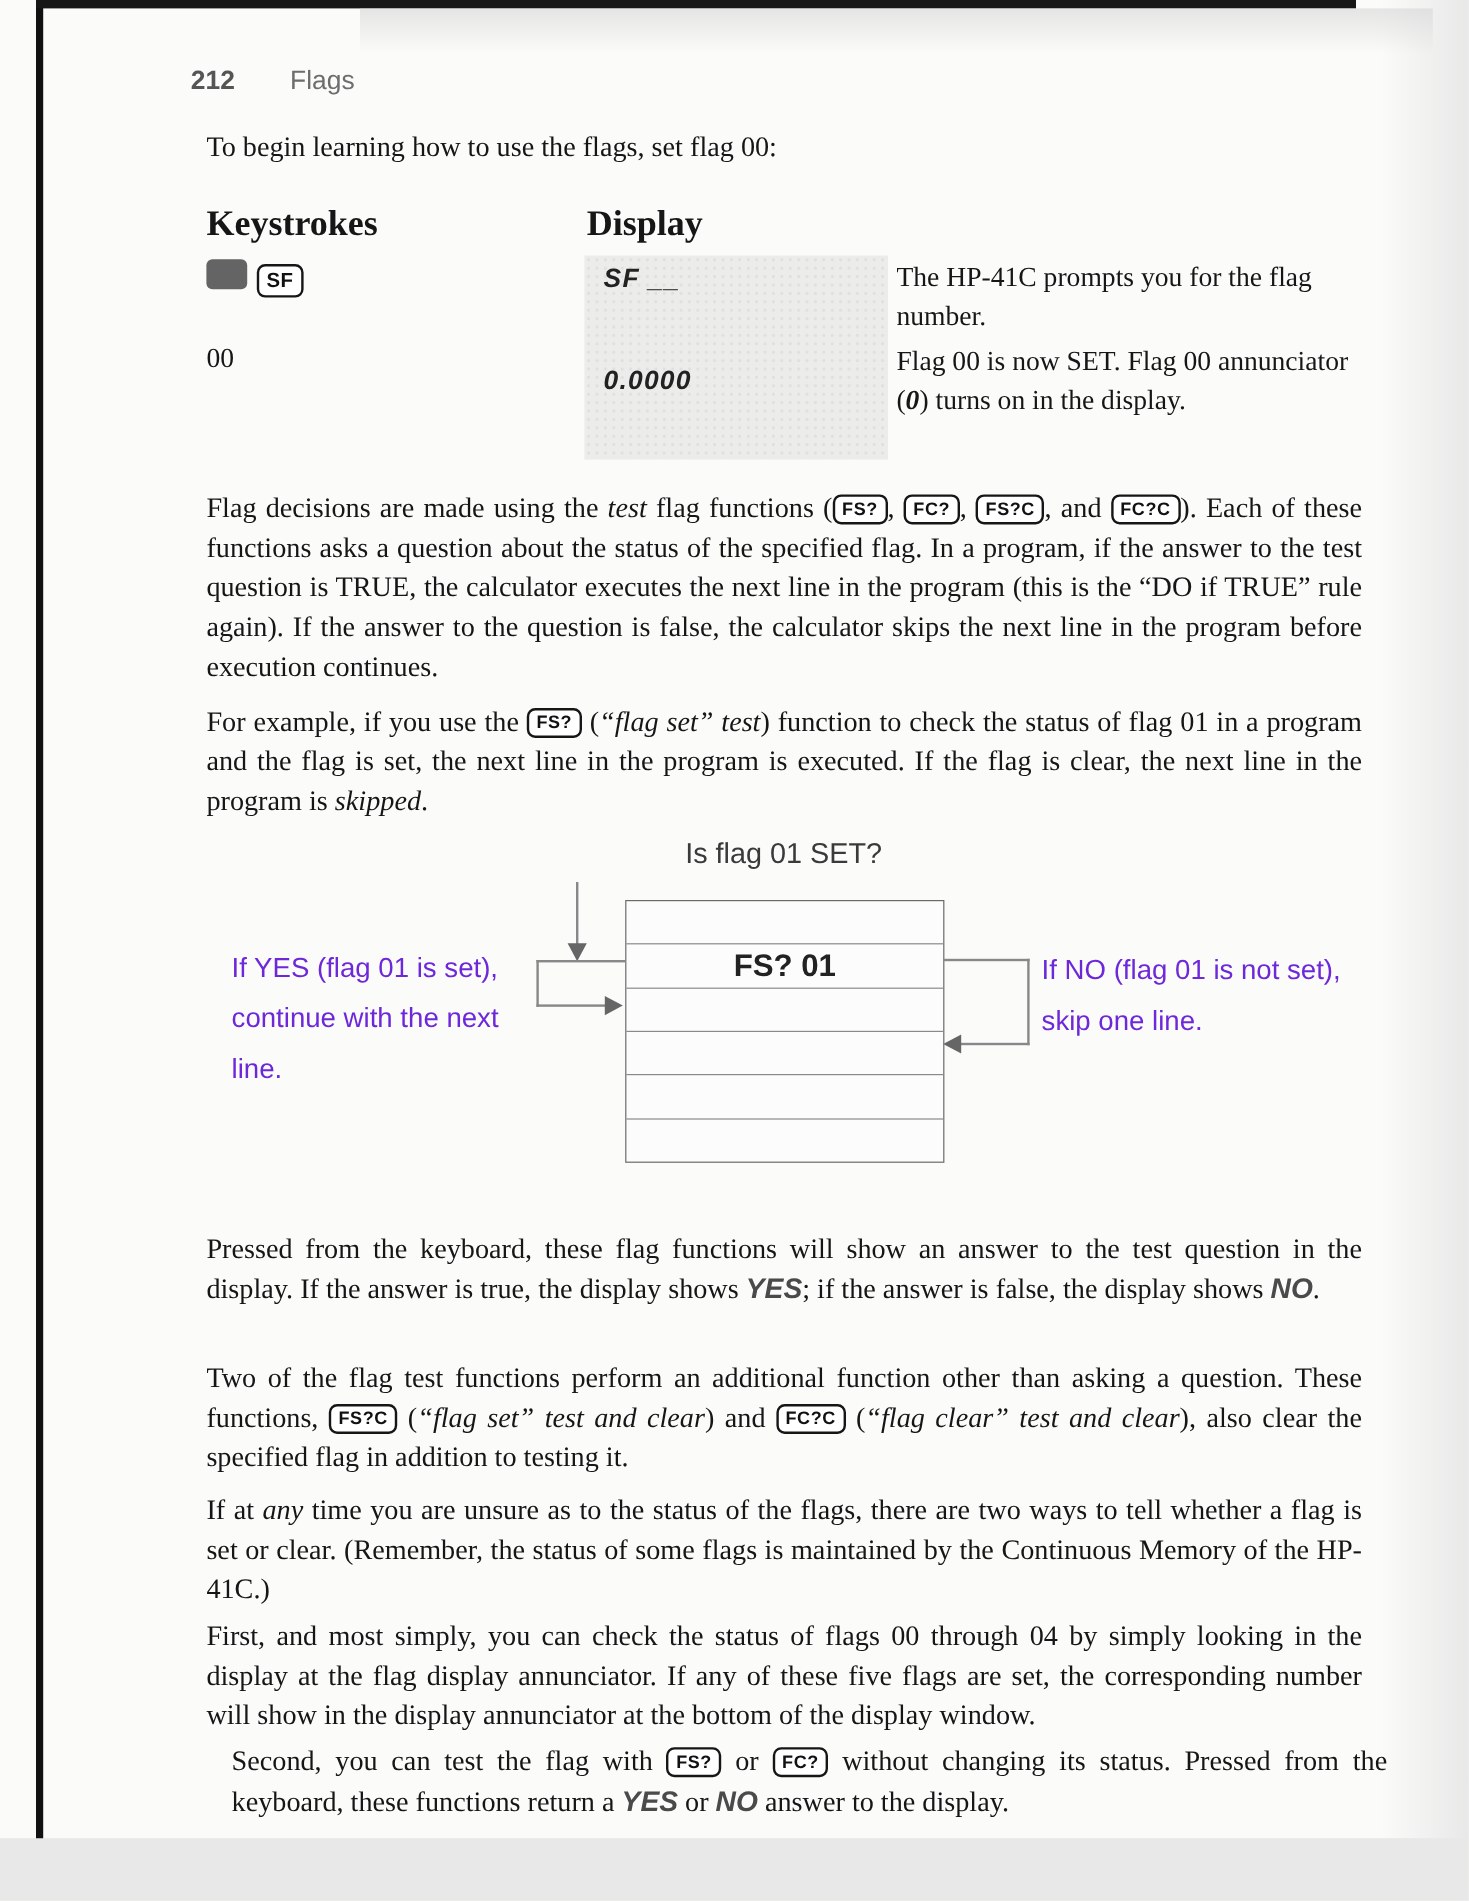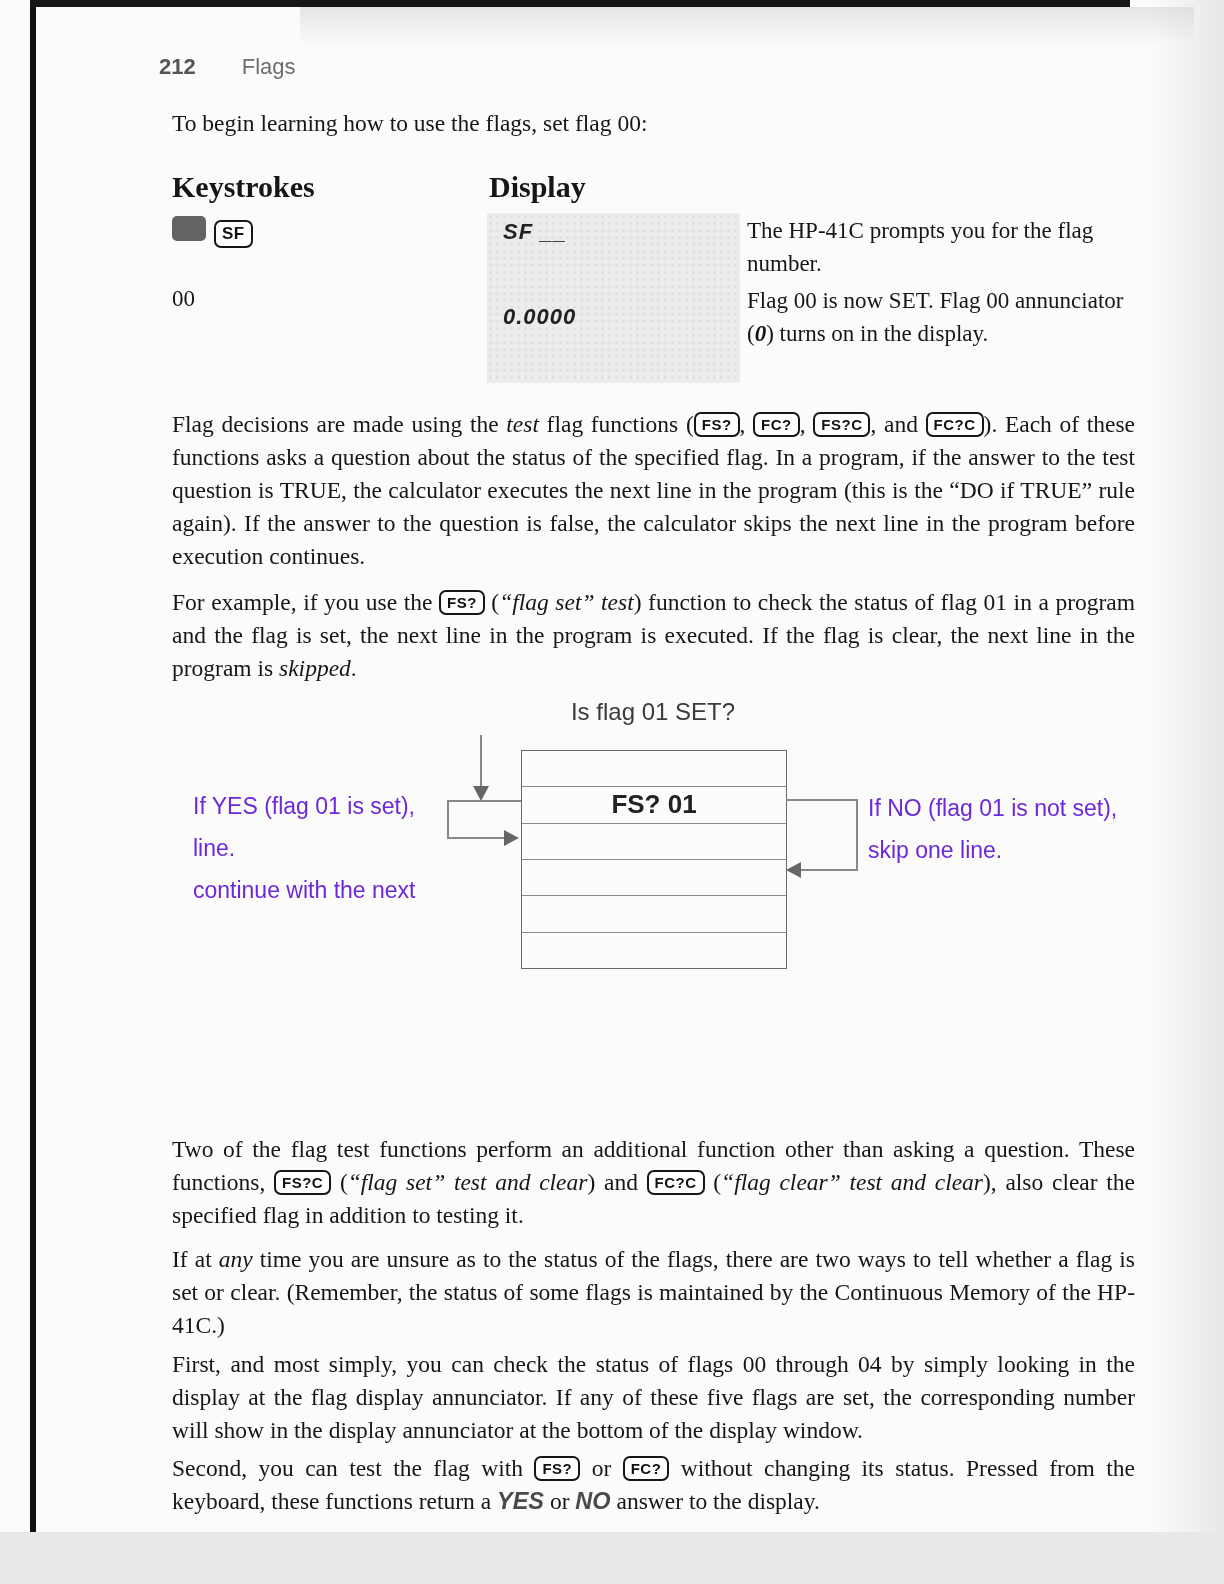--- a/index.html
+++ b/index.html
@@ -105,27 +105,28 @@
   <div class="dline" style="left:447px;top:837px;width:58px;height:2px;"></div>
   <div class="arrowhead arrow-right" style="left:504px;top:830px;"></div>
 
   <div class="dline" style="left:786px;top:799px;width:72px;height:2px;"></div>
   <div class="dline" style="left:856px;top:799px;width:2px;height:72px;"></div>
   <div class="dline" style="left:800px;top:869px;width:58px;height:2px;"></div>
   <div class="arrowhead arrow-left" style="left:786px;top:862px;"></div>
 
   <div class="diag-label" style="left:193px;top:785px;width:262px;">
     <div>If YES (flag 01 is set),</div>
+    <div>continue with the next</div>
     <div>line.</div>
-    <div>continue with the next</div>
   </div>
   <div class="diag-label" style="left:868px;top:787px;width:300px;">
     <div>If NO (flag 01 is not set),</div>
     <div>skip one line.</div>
   </div>
 
+  <div class="body-par" style="top:1025px;">Pressed from the keyboard, these flag functions will show an answer to the test question in the display. If the answer is true, the display shows <span class="seg-disp">YES</span>; if the answer is false, the display shows <span class="seg-disp">NO</span>.</div>
   <div class="body-par" style="top:1133px;">Two of the flag test functions perform an additional function other than asking a question. These functions, <span class="seg-key">FS?C</span> (<span class="seg-it">“flag set” test and clear</span>) and <span class="seg-key">FC?C</span> (<span class="seg-it">“flag clear” test and clear</span>), also clear the specified flag in addition to testing it.</div>
   <div class="body-par" style="top:1243px;">If at <span class="seg-it">any</span> time you are unsure as to the status of the flags, there are two ways to tell whether a flag is set or clear. (Remember, the status of some flags is maintained by the Continuous Memory of the HP-41C.)</div>
   <div class="body-par" style="top:1348px;">First, and most simply, you can check the status of flags 00 through 04 by simply looking in the display at the flag display annunciator. If any of these five flags are set, the corresponding number will show in the display annunciator at the bottom of the display window.</div>
-  <div class="body-par" style="top:1452px;">Second, you can test the flag with <span class="seg-key">FS?</span> or <span class="seg-key">FC?</span> without changing its status. Pressed from the keyboard, these functions return a <span class="seg-disp">YES</span> or <span class="seg-disp">NO</span> answer to the display.</div>
+  <div class="body-par" style="top:1452px;margin-left:21px;">Second, you can test the flag with <span class="seg-key">FS?</span> or <span class="seg-key">FC?</span> without changing its status. Pressed from the keyboard, these functions return a <span class="seg-disp">YES</span> or <span class="seg-disp">NO</span> answer to the display.</div>
 
   <div class="bottom-mark"></div>
 </div>
 
 </body></html>

